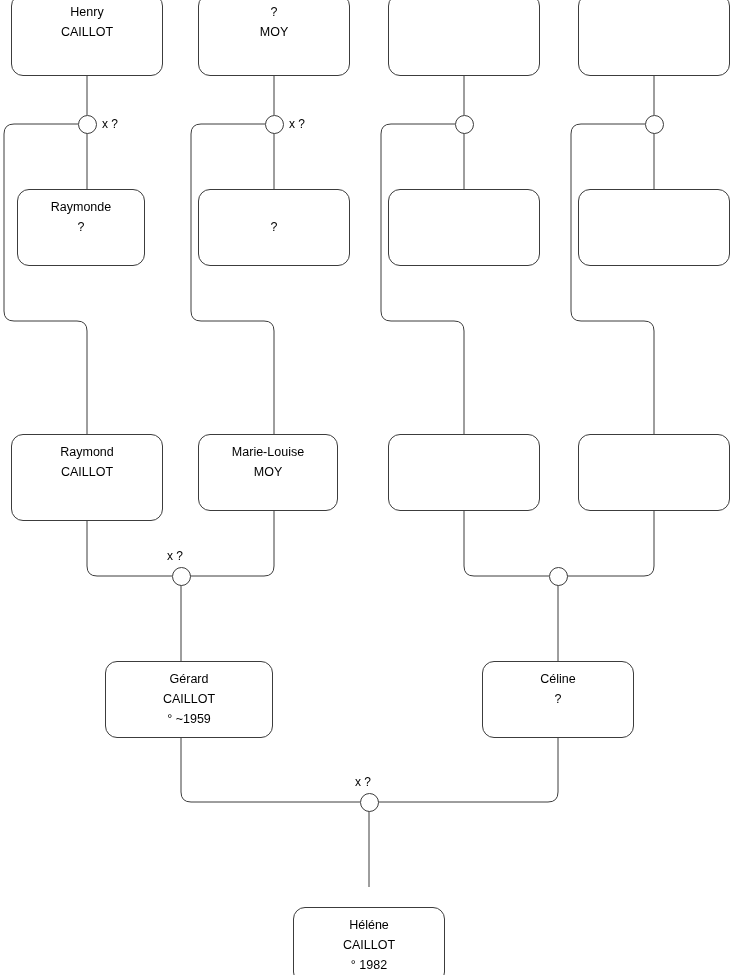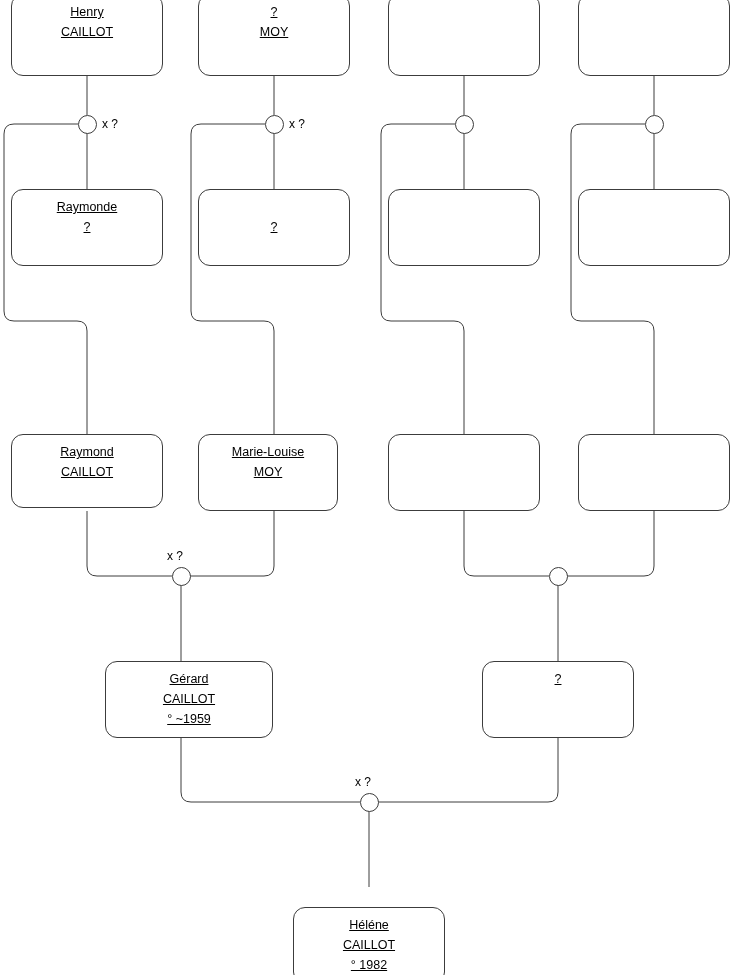--- a/index.html
+++ b/index.html
@@ -33,21 +33,20 @@
     z-index: 3;
   }
   .person .line {
     display: block;
     font-size: 12.5px;
     line-height: 20px;
     color: #000000;
     height: 20px;
     white-space: nowrap;
     overflow: hidden;
-    text-decoration: underline;
   }
   .union {
     position: absolute;
     width: 19px;
     height: 19px;
     box-sizing: border-box;
     border: 1px solid #3c3c3c;
     border-radius: 50%;
     background: #ffffff;
     z-index: 4;
@@ -104,41 +103,41 @@
       <div class="person" style="left: 388px; top: -6px; width: 152px; height: 82px; border-color: rgb(60, 60, 60);">
         <span class="line"></span>
         <span class="line"></span>
         <span class="line"></span>
       </div>
       <div class="person" style="left: 578px; top: -6px; width: 152px; height: 82px; border-color: rgb(60, 60, 60);">
         <span class="line"></span>
         <span class="line"></span>
         <span class="line"></span>
       </div>
-      <div class="person" style="left: 11px; top: 189px; width: 152px; height: 77px; border-color: rgb(60, 60, 60);">
+      <div class="person" style="left: 17px; top: 189px; width: 128px; height: 77px; border-color: rgb(60, 60, 60);">
         <span class="line">Raymonde</span>
         <span class="line">?</span>
         <span class="line"></span>
       </div>
       <div class="person" style="left: 198px; top: 189px; width: 152px; height: 77px; border-color: rgb(60, 60, 60);">
         <span class="line"></span>
         <span class="line">?</span>
         <span class="line"></span>
       </div>
       <div class="person" style="left: 388px; top: 189px; width: 152px; height: 77px; border-color: rgb(60, 60, 60);">
         <span class="line"></span>
         <span class="line"></span>
         <span class="line"></span>
       </div>
       <div class="person" style="left: 578px; top: 189px; width: 152px; height: 77px; border-color: rgb(60, 60, 60);">
         <span class="line"></span>
         <span class="line"></span>
         <span class="line"></span>
       </div>
-      <div class="person" style="left: 11px; top: 434px; width: 152px; height: 74px; border-color: rgb(60, 60, 60);">
+      <div class="person" style="left: 11px; top: 434px; width: 152px; height: 87px; border-color: rgb(60, 60, 60);">
         <span class="line">Raymond</span>
         <span class="line">CAILLOT</span>
         <span class="line"></span>
       </div>
       <div class="person" style="left: 198px; top: 434px; width: 140px; height: 77px; border-color: rgb(60, 60, 60);">
         <span class="line">Marie-Louise</span>
         <span class="line">MOY</span>
         <span class="line"></span>
       </div>
       <div class="person" style="left: 388px; top: 434px; width: 152px; height: 77px; border-color: rgb(60, 60, 60);">
@@ -150,20 +149,21 @@
         <span class="line"></span>
         <span class="line"></span>
         <span class="line"></span>
       </div>
       <div class="person" style="left: 105px; top: 661px; width: 168px; height: 77px; border-color: rgb(60, 60, 60);">
         <span class="line">Gérard</span>
         <span class="line">CAILLOT</span>
         <span class="line">° ~1959</span>
       </div>
       <div class="person" style="left: 482px; top: 661px; width: 152px; height: 77px; border-color: rgb(60, 60, 60);">
+        <span class="line">Céline</span>
         <span class="line">?</span>
       </div>
       <div class="person" style="left: 293px; top: 887px; width: 152px; height: 77px; border-color: rgb(60, 60, 60); margin-top: 20px;">
         <span class="line">Héléne</span>
         <span class="line">CAILLOT</span>
         <span class="line">° 1982</span>
       </div>
     </div>
   <div id="unions-layer">
       <div class="union" style="left: 78px; top: 115px; border-color: rgb(60, 60, 60);"></div>

